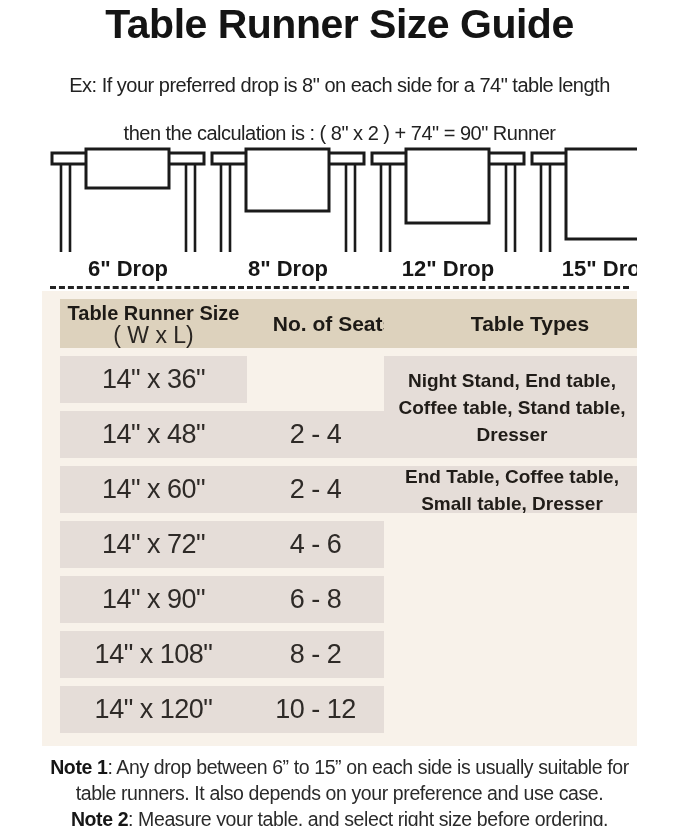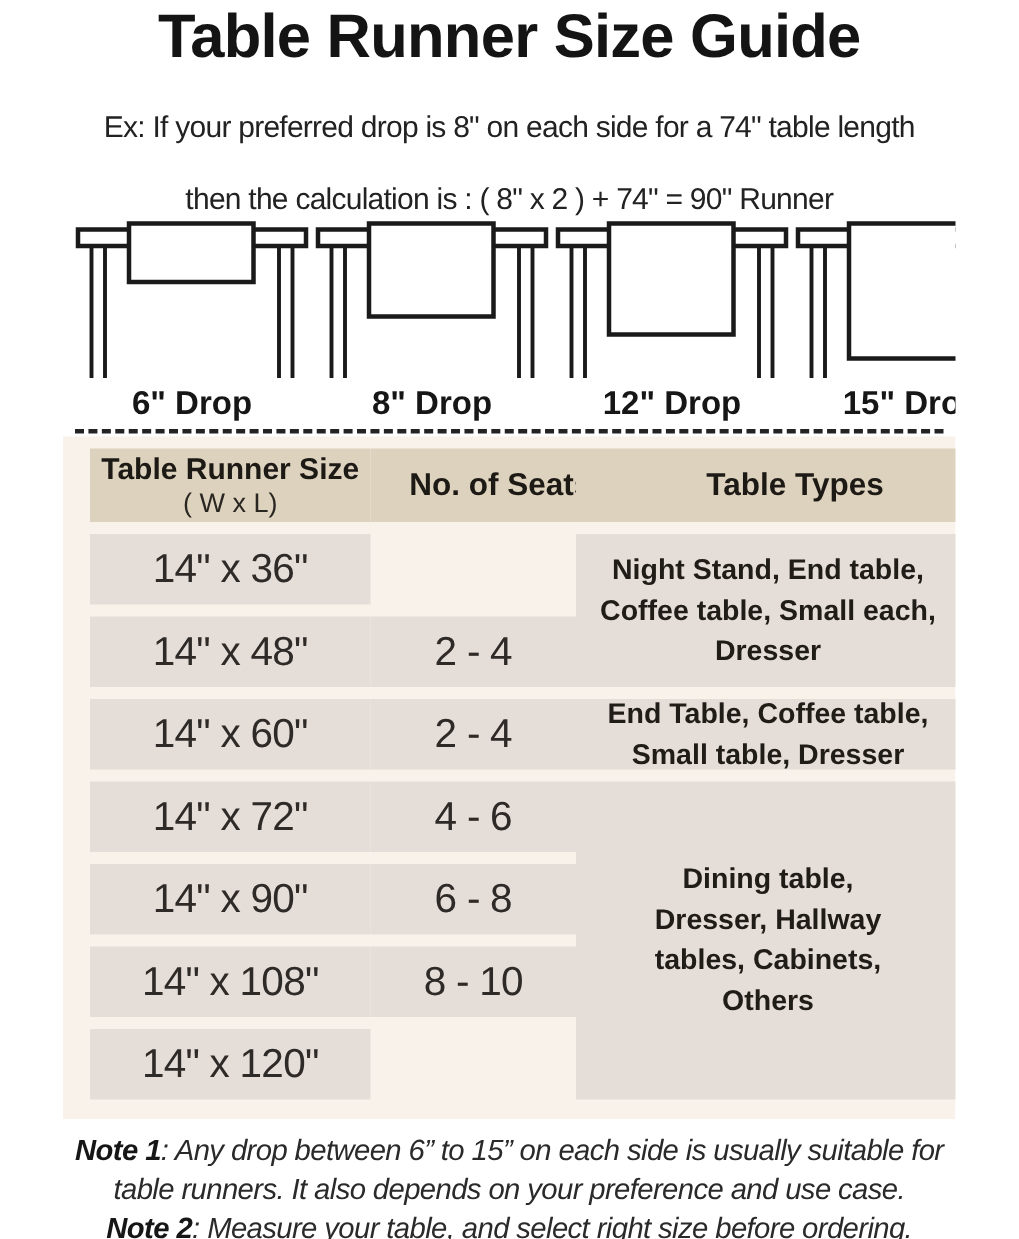--- a/index.html
+++ b/index.html
@@ -73,21 +73,21 @@
   .cell {
     display: flex;
     flex-direction: column;
     align-items: center;
     justify-content: center;
     text-align: center;
   }
   .cell.header { background: #ddd2bd; }
   .cell.body   { background: #e5ddd8; }
   .h-line1 { font-size: 20px; font-weight: bold; line-height: 23px; color: #1d1a16; white-space: nowrap; }
-  .h-line2 { font-size: 18px; line-height: 20px; color: #2a2622; }
+  .h-line2 { font-size: 23px; line-height: 20px; color: #2a2622; }
   .h-single { font-size: 21px; font-weight: bold; color: #1d1a16; white-space: nowrap; margin-left: 36px; }
   .val { font-size: 27px; color: #2e2a27; letter-spacing: -0.5px; white-space: nowrap; }
   .types-text {
     font-size: 19px;
     font-weight: bold;
     line-height: 27px;
     color: #201c18;
     padding: 0 10px;
   }
   .types-text.narrow { max-width: 178px; }
@@ -95,21 +95,21 @@
   
   .notes {
     padding: 8px 2px 0 2px;
     text-align: center;
     font-size: 19.5px;
     letter-spacing: -0.4px;
     line-height: 26px;
     color: #2a2a2a;
   }
   .notes .note-label { font-weight: bold; color: #161616; }
-  .note-block { margin-bottom: 0; font-style: italic; }
+  .note-block { margin-bottom: 0; }
 </style>
 </head>
 <body>
 
 <div class="page">
 
   <h1 class="title">Table Runner Size Guide</h1>
 
   <div class="example-line">Ex: If your preferred drop is 8" on each side for a 74" table length</div>
   <div class="example-line">then the calculation is : ( 8" x 2 ) + 74" = 90" Runner</div>
@@ -210,31 +210,31 @@
       <div class="cell body" style="grid-column:2; grid-row:4;">
           <div class="val">2 - 4</div>
         </div>
       <div class="cell body" style="grid-column:2; grid-row:5;align-items:center;">
           <div class="val">4 - 6</div>
         </div>
       <div class="cell body" style="grid-column:2; grid-row:6;">
           <div class="val">6 - 8</div>
         </div>
       <div class="cell body" style="grid-column:2; grid-row:7;">
-          <div class="val">8 - 10</div>
+          <div class="val">8 - 2</div>
+        </div>
+      <div class="cell body" style="grid-column:2; grid-row:8;">
+          <div class="val">10 - 12</div>
         </div>
 
       <div class="cell body" style="grid-column:3; grid-row:2/4;">
-        <div class="types-text">Night Stand, End table, Coffee table, Small each, Dresser</div>
+        <div class="types-text">Night Stand, End table, Coffee table, Stand table, Dresser</div>
       </div>
       <div class="cell body" style="grid-column:3; grid-row:4/5;">
         <div class="types-text">End Table, Coffee table, Small table, Dresser</div>
-      </div>
-      <div class="cell body" style="grid-column:3; grid-row:5/9;">
-        <div class="types-text narrow">Dining table, Dresser, Hallway tables, Cabinets, Others</div>
       </div>
 
     </div>
   </div>
 
   <div class="notes">
     <div class="note-block"><span class="note-label">Note 1</span><span>: Any drop between 6” to 15” on each side is usually suitable for table runners. It also depends on your preference and use case.</span></div>
     <div class="note-block"><span class="note-label">Note 2</span><span>: Measure your table, and select right size before ordering.</span></div>
   </div>
 

